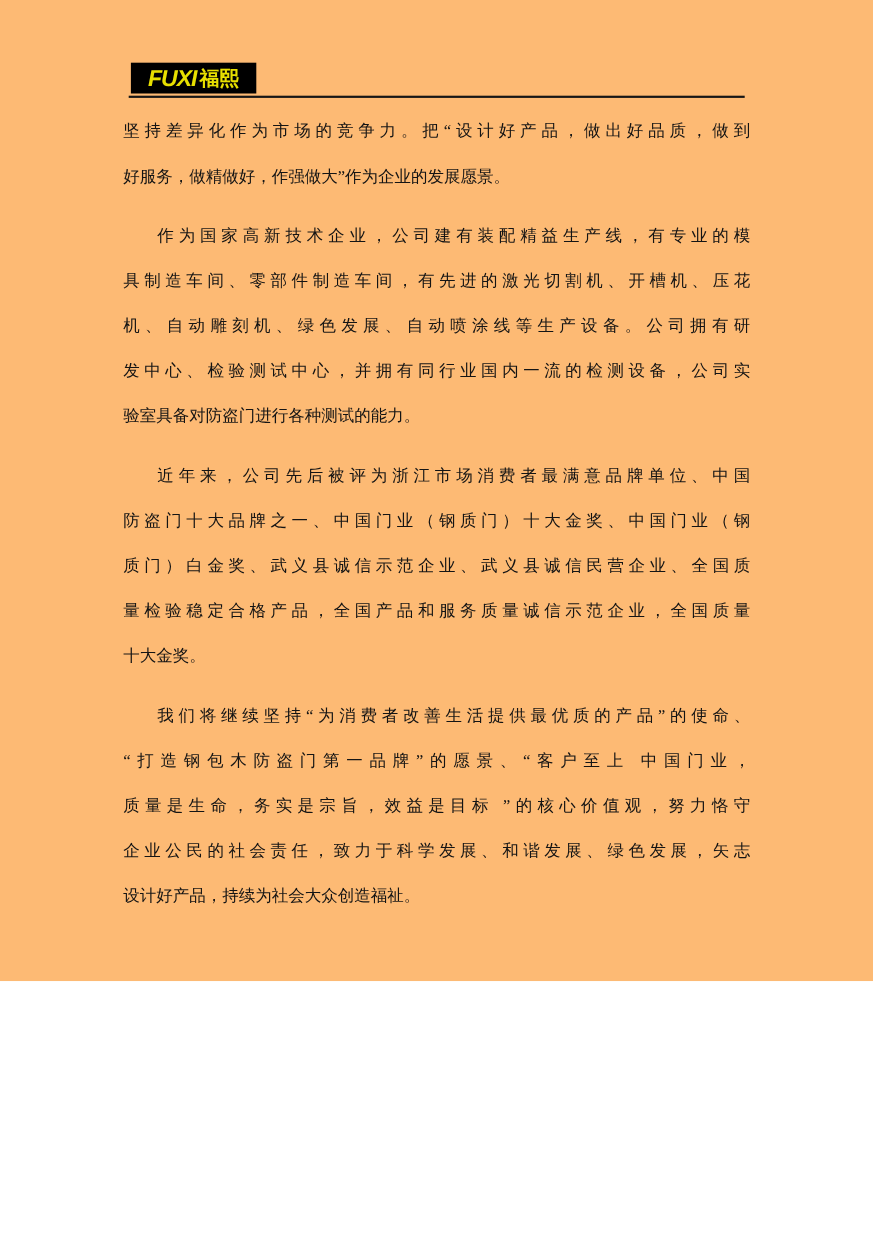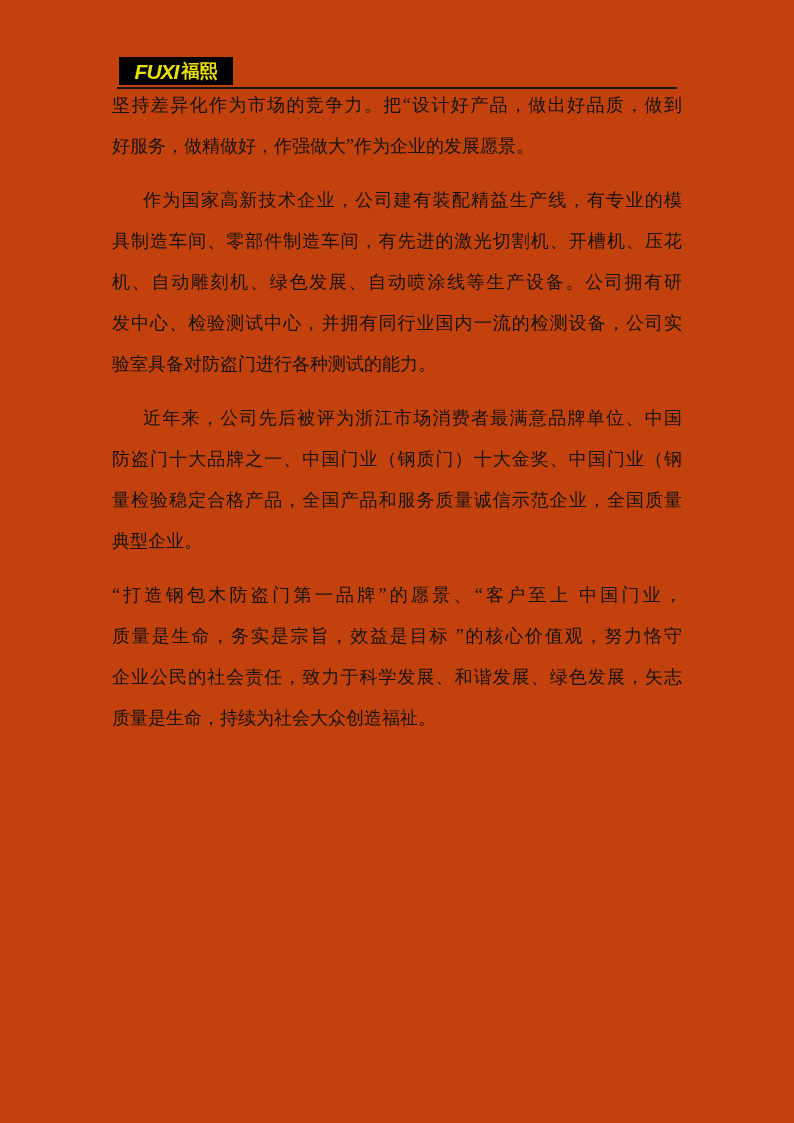--- a/index.html
+++ b/index.html
@@ -3,22 +3,22 @@
 <meta charset="utf-8">
 <style>
   html, body {
     margin: 0;
     padding: 0;
     background: #ffffff;
   }
   .page {
     position: relative;
     width: 794px;
-    height: 1123px;
-    background: #c2410c;
+    height: 892px;
+    background: #fdba74;
     overflow: hidden;
     font-family: "Liberation Serif", "DejaVu Serif", serif;
   }
   
   .logo-box {
     position: absolute;
     left: 119px;
     top: 57px;
     width: 114px;
     height: 28px;
@@ -49,24 +49,24 @@
     left: 117px;
     top: 87px;
     width: 560px;
     height: 2px;
     background: #161616;
   }
   
   .content {
     position: absolute;
     left: 112px;
-    top: 85px;
+    top: 100px;
     width: 570px;
     color: #141414;
-    font-size: 18px;
+    font-size: 15px;
     line-height: 41px;
   }
   .para {
     margin: 0 0 13px 0;
   }
   .line {
     text-align: justify;
     text-align-last: justify;
   }
   .line.first {
@@ -98,25 +98,27 @@
       <div class="line first">作为国家高新技术企业，公司建有装配精益生产线，有专业的模</div>
       <div class="line">具制造车间、零部件制造车间，有先进的激光切割机、开槽机、压花</div>
       <div class="line">机、自动雕刻机、绿色发展、自动喷涂线等生产设备。公司拥有研</div>
       <div class="line">发中心、检验测试中心，并拥有同行业国内一流的检测设备，公司实</div>
       <div class="line last">验室具备对防盗门进行各种测试的能力。</div>
     </div>
 
     <div class="para">
       <div class="line first">近年来，公司先后被评为浙江市场消费者最满意品牌单位、中国</div>
       <div class="line">防盗门十大品牌之一、中国门业（钢质门）十大金奖、中国门业（钢</div>
+      <div class="line">质门）白金奖、武义县诚信示范企业、武义县诚信民营企业、全国质</div>
       <div class="line">量检验稳定合格产品，全国产品和服务质量诚信示范企业，全国质量</div>
-      <div class="line last">典型企业。</div>
+      <div class="line last">十大金奖。</div>
     </div>
 
     <div class="para">
+      <div class="line first">我们将继续坚持“为消费者改善生活提供最优质的产品”的使命、</div>
       <div class="line">“打造钢包木防盗门第一品牌”的愿景、“客户至上 中国门业，</div>
       <div class="line">质量是生命，务实是宗旨，效益是目标 ”的核心价值观，努力恪守</div>
       <div class="line">企业公民的社会责任，致力于科学发展、和谐发展、绿色发展，矢志</div>
-      <div class="line last">质量是生命，持续为社会大众创造福祉。</div>
+      <div class="line last">设计好产品，持续为社会大众创造福祉。</div>
     </div>
 
   </div>
 </div>
 
 </body></html>

